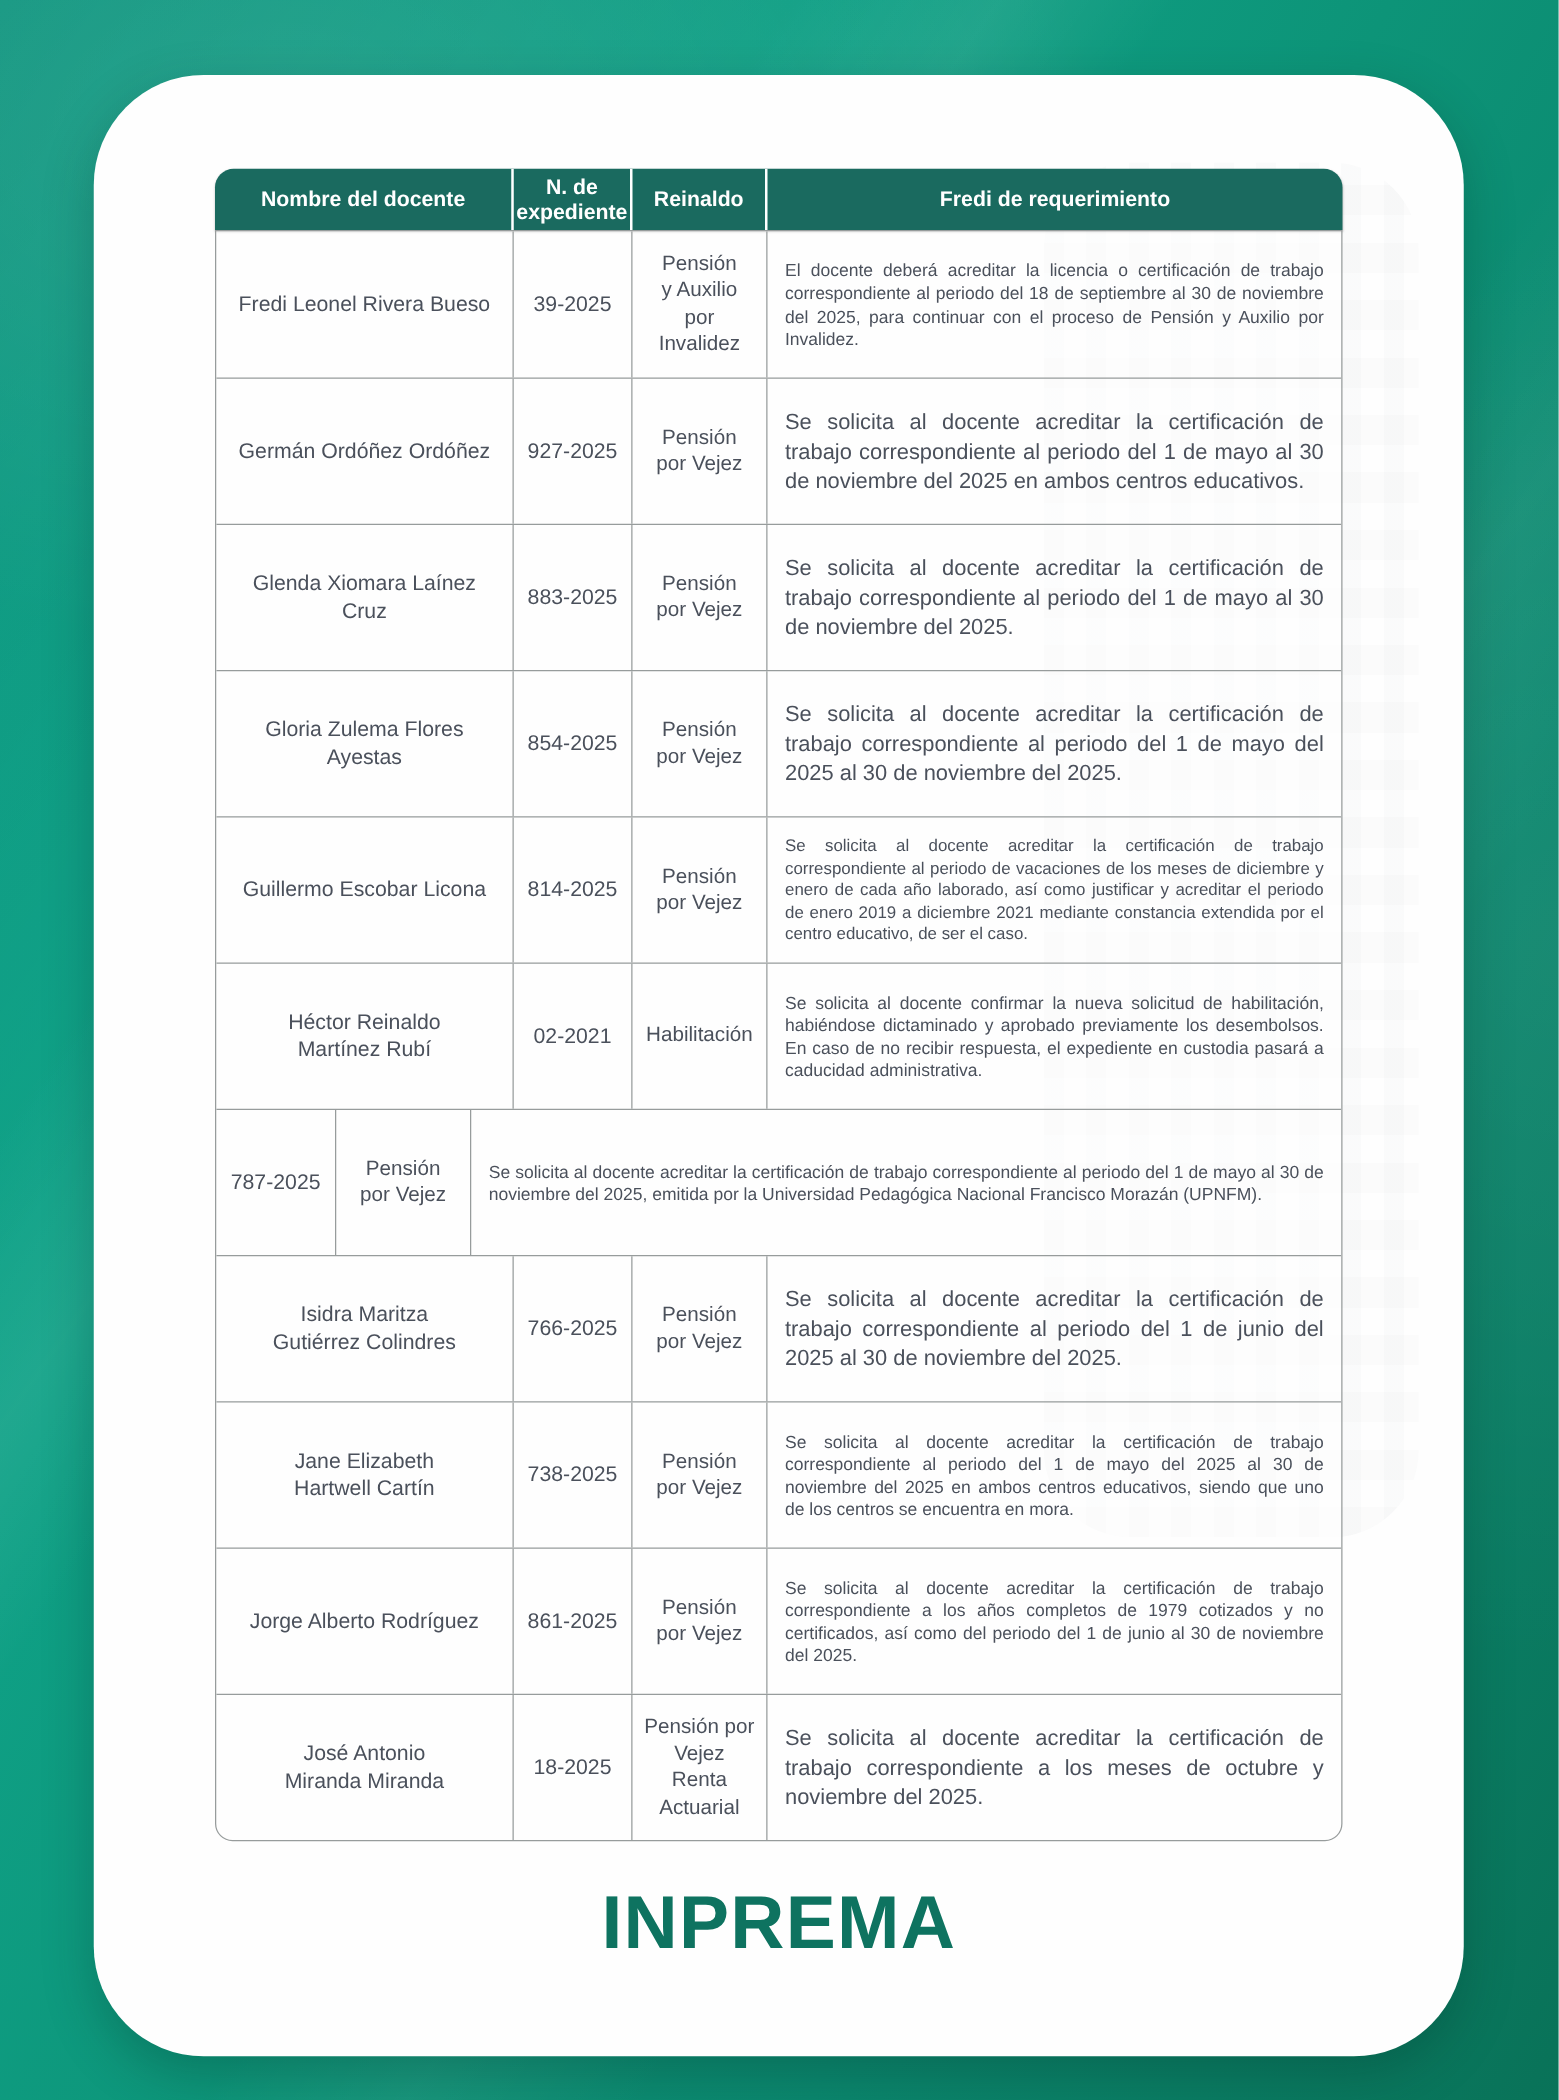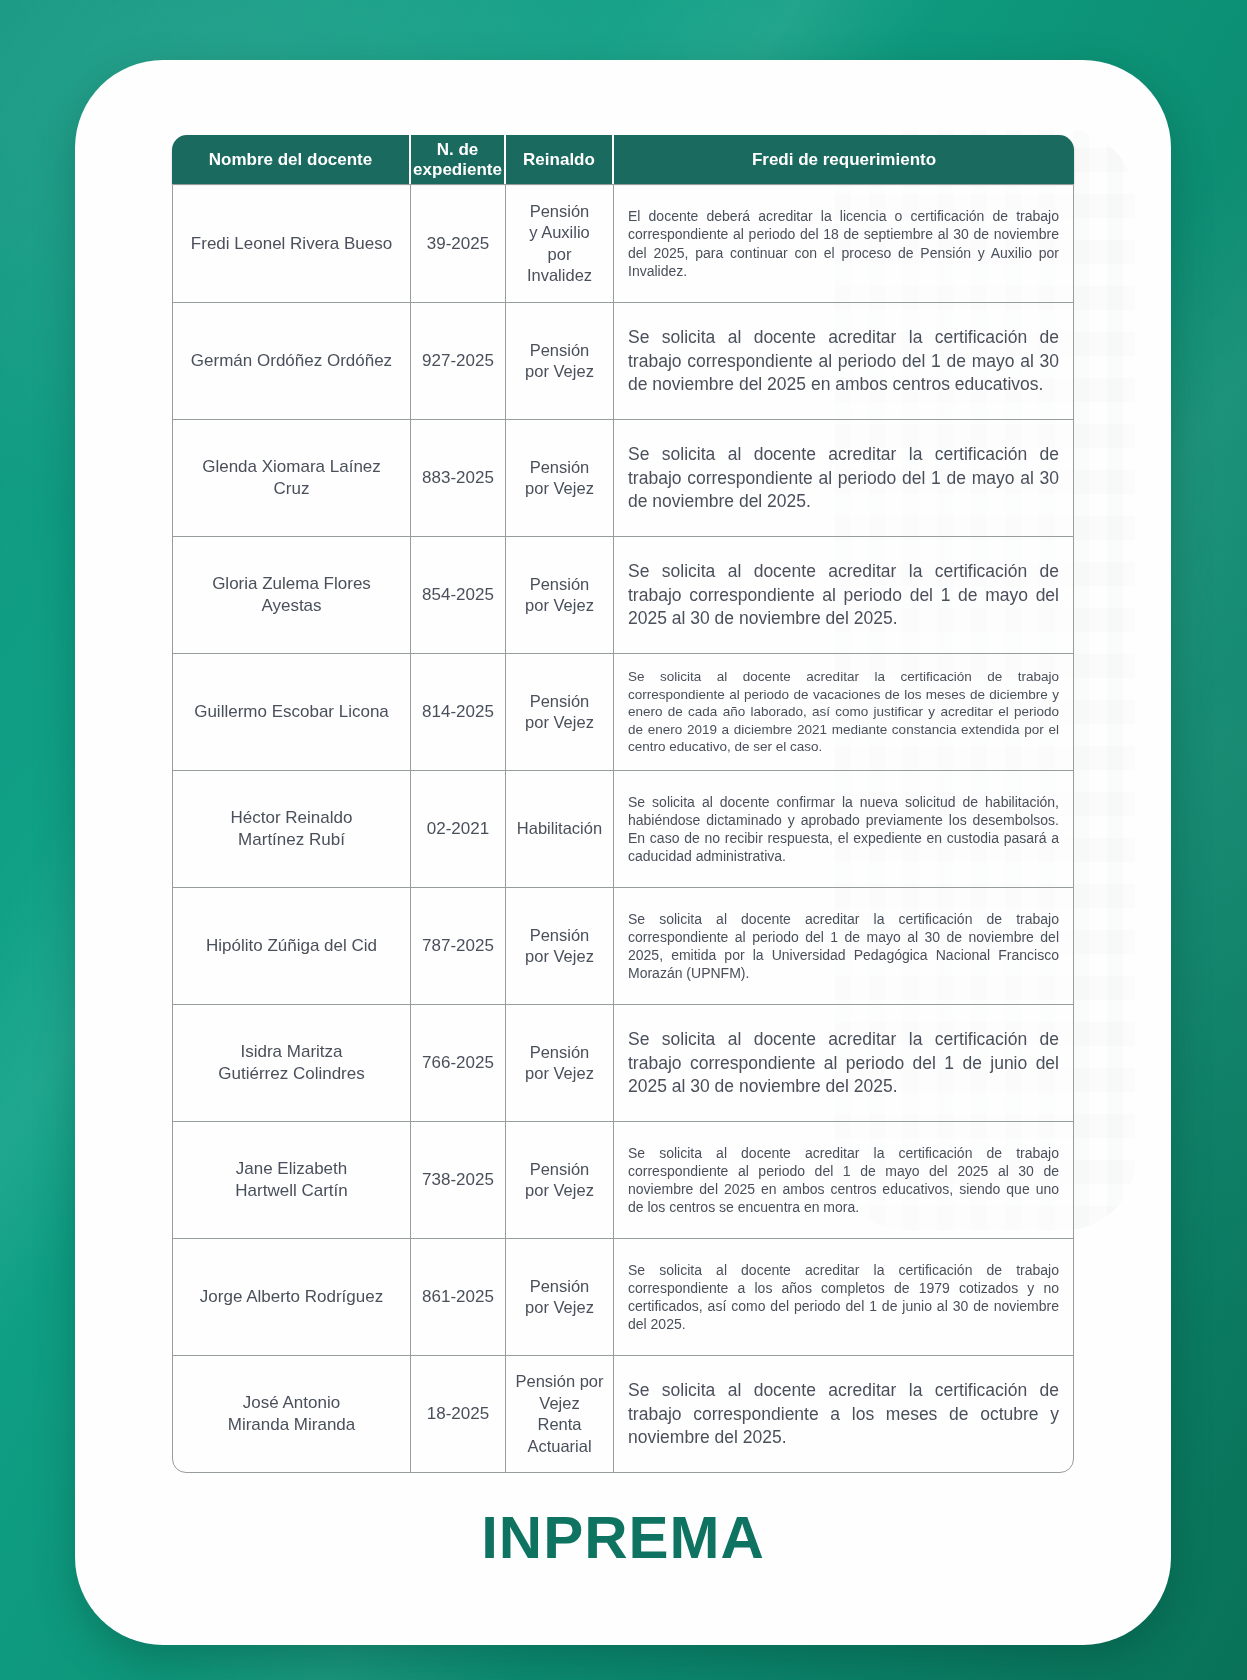--- a/index.html
+++ b/index.html
@@ -181,23 +181,20 @@
             </div>
     <div class="td col-benef cell-beneficio">
               <span>Habilitación</span>
             </div>
     <div class="td col-motivo cell-motivo">
               <div class="motivo-text m-sm">Se solicita al docente confirmar la nueva solicitud de habilitación, habiéndose dictaminado y aprobado previamente los desembolsos. En caso de no recibir respuesta, el expediente en custodia pasará a caducidad administrativa.</div>
             </div>
   </div>
 
   <div class="trow">
-    <div class="td col-nombre cell-nombre">
-              <span>Hipólito Zúñiga del Cid</span>
-            </div>
     <div class="td col-exped cell-expediente">
               <span>787-2025</span>
             </div>
     <div class="td col-benef cell-beneficio">
               <span>Pensión
 por Vejez</span>
             </div>
     <div class="td col-motivo cell-motivo">
               <div class="motivo-text m-sm">Se solicita al docente acreditar la certificación de trabajo correspondiente al periodo del 1 de mayo al 30 de noviembre del 2025, emitida por la Universidad Pedagógica Nacional Francisco Morazán (UPNFM).</div>
             </div>

